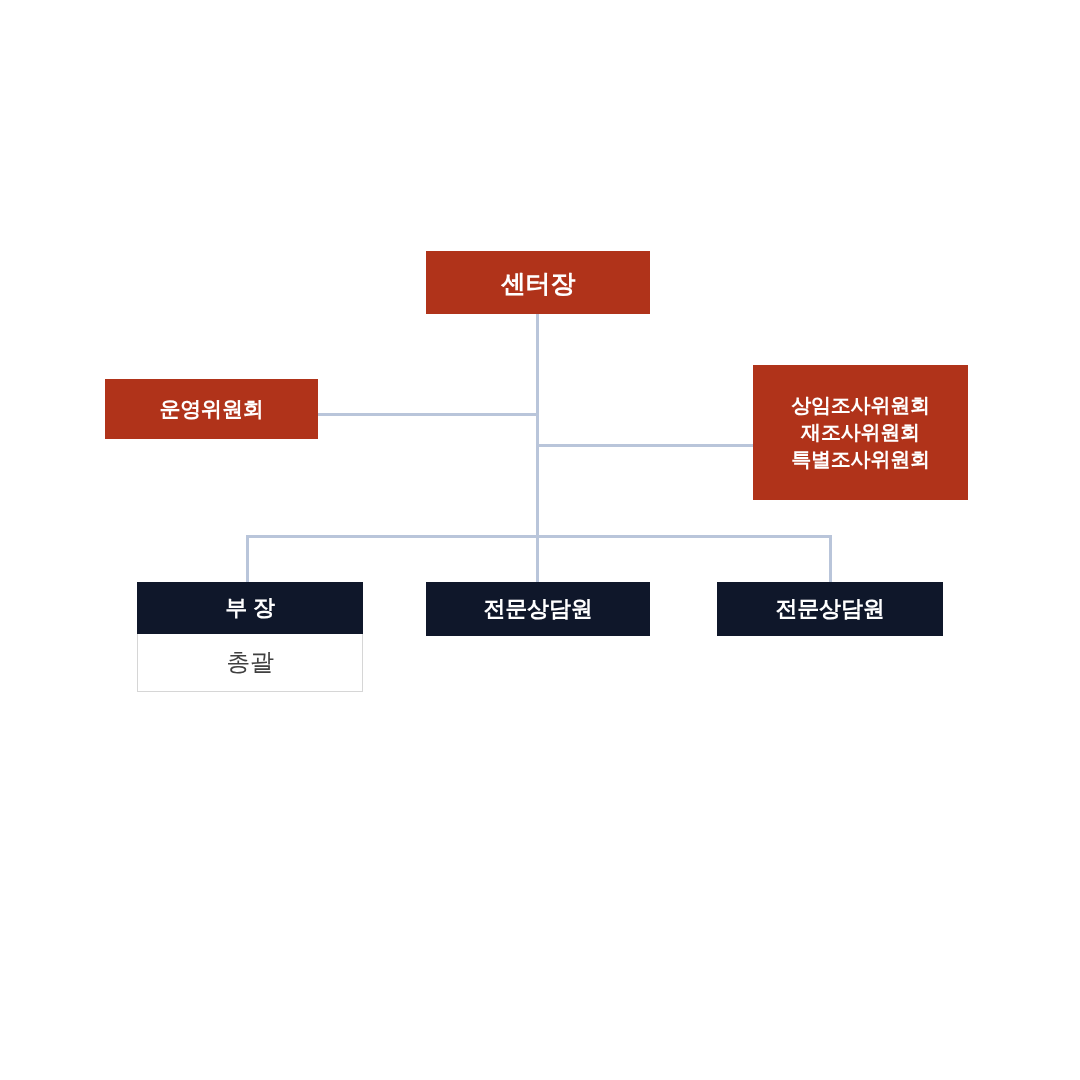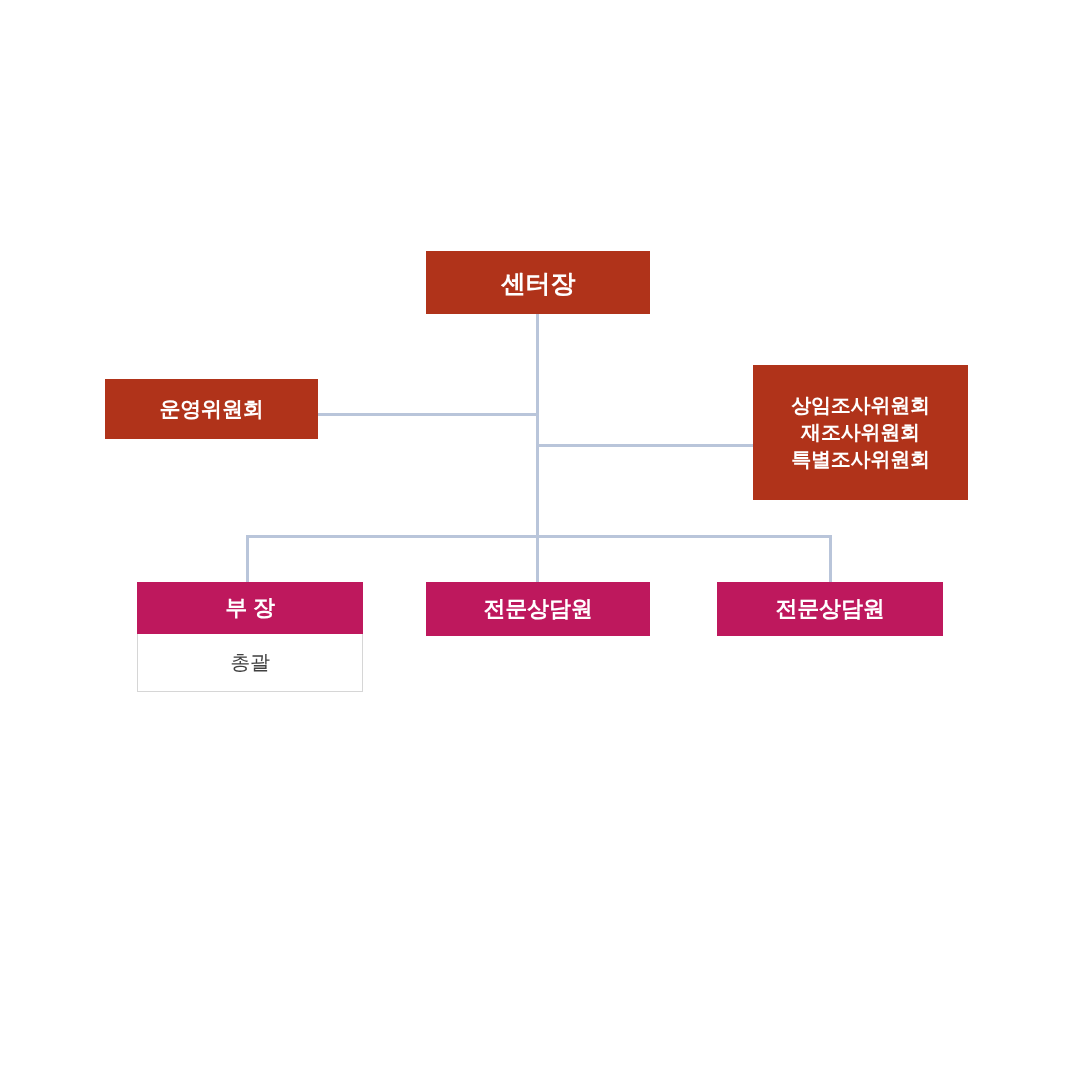--- a/index.html
+++ b/index.html
@@ -60,21 +60,21 @@
     line-height: 1.36;
   }
 
   
   .node-staff {
     display: flex;
     flex-direction: column;
     background: #ffffff;
   }
   .node-staff .staff-header {
-    background: #be185d;
+    background: #0f172a;
     color: #ffffff;
     font-weight: bold;
     display: flex;
     align-items: center;
     justify-content: center;
     text-align: center;
     letter-spacing: -0.2px;
   }
   .node-staff .staff-body {
     background: #ffffff;
@@ -107,21 +107,21 @@
   #node-department-head {
     left: 137px; top: 582px; width: 226px; height: 110px;
   }
   #node-counselor-grievance {
     left: 426px; top: 582px; width: 224px; height: 110px;
   }
   #node-counselor-prevention {
     left: 717px; top: 582px; width: 226px; height: 110px;
   }
   .node-staff .staff-header { height: 54px; font-size: 22px; }
-  .node-staff .staff-body   { height: 60px; font-size: 20px; }
+  .node-staff .staff-body   { height: 60px; font-size: 24px; }
 
   
   #conn-trunk-upper   { left: 536px; top: 314px; height: 268px; }
   #conn-branch-left   { left: 318px; top: 413px; width: 221px; }
   #conn-branch-right  { left: 536px; top: 444px; width: 219px; }
   #conn-bus-horizontal{ left: 246px; top: 535px; width: 586px; }
   #conn-drop-left     { left: 246px; top: 535px; height: 47px; }
   #conn-drop-right    { left: 829px; top: 535px; height: 47px; }
 </style>
 </head>

